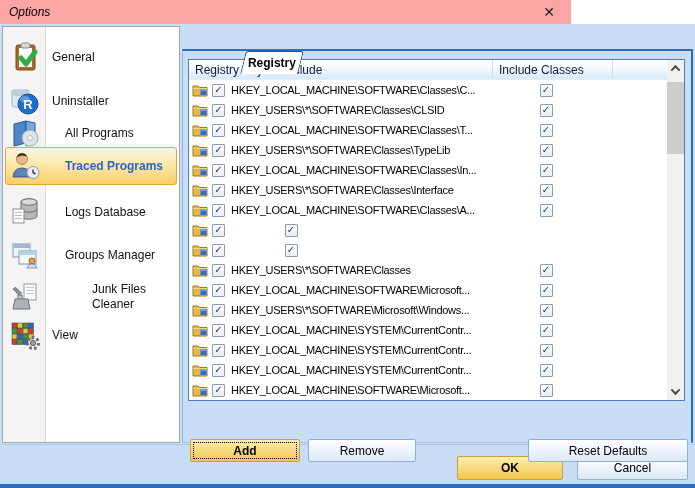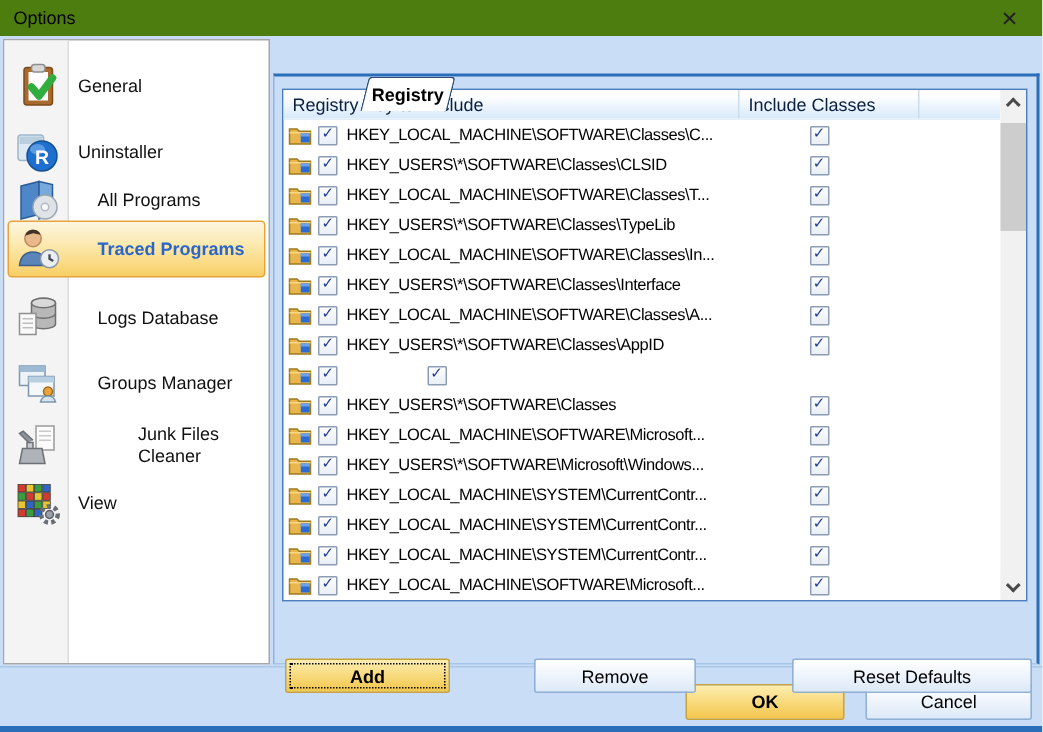--- a/index.html
+++ b/index.html
@@ -1,20 +1,20 @@
 <!DOCTYPE html>
 <html style="--panel-blue: #c9def6; --border-blue: #2a6db8; --accent-gold: #f3c64b; --selection-text: #2a66c8;"><head>
 <meta charset="utf-8">
 <style>
   html,body{margin:0;padding:0;background:#e8e8e8;}
   *{box-sizing:border-box;font-family:"Liberation Sans","DejaVu Sans",sans-serif;}
   #dialog{position:relative;width:695px;height:488px;background:#fff;overflow:hidden;
           font-size:12px;color:#111;}
   
-  .titlebar{position:absolute;left:0;top:0;width:695px;height:24px;background:#4d7c0f;}
+  .titlebar{position:absolute;left:0;top:0;width:571px;height:24px;background:#fca5a5;font-style:italic;}
   .title-text{position:absolute;left:9px;top:5px;font-size:12px;color:#000;}
   .close-btn{position:absolute;right:6px;top:2px;width:32px;height:20px;display:flex;
              align-items:center;justify-content:center;color:#222;font-size:14px;cursor:default;}
   
   .body{position:absolute;left:0;top:24px;width:695px;height:464px;
         background:var(--panel-blue,#c9def6);border-bottom:4px solid var(--border-blue,#2a6db8);}
   
   .sidebar{position:absolute;left:2px;top:2px;width:178px;height:417px;background:#fff;
            border:1px solid #a7a7a7;}
   .icon-col-bg{position:absolute;left:0;top:0;width:43px;height:100%;background:#f4f4f4;
@@ -81,21 +81,21 @@
   .chev{width:7px;height:7px;border-left:2px solid #4a4a4a;border-top:2px solid #4a4a4a;}
   .chev.up{transform:rotate(45deg) translate(1px,1px);}
   .chev.down{transform:rotate(225deg) translate(1px,1px);}
   .sb-thumb{position:absolute;left:0;top:22px;width:17px;height:72px;background:#cdcdcd;}
   
   .btn{position:absolute;display:flex;align-items:center;justify-content:center;height:23px;
        border:1px solid #8fb0d4;border-radius:2px;font-size:12px;color:#000;cursor:default;
        background:linear-gradient(#ffffff,#dce9f8);}
   .btn.gold{background:linear-gradient(#fdeeb0,#f3c64b);border:1px solid #c9a23a;font-weight:bold;text-align:center;}
   .btn-add{left:7px;top:388px;width:110px;outline:1px dotted #000;outline-offset:-4px;}
-  .btn-remove{left:125px;top:388px;width:108px;margin-left:48px;}
+  .btn-remove{left:125px;top:388px;width:108px;}
   .btn-reset{left:345px;top:388px;width:160px;}
   .btn-ok{left:457px;top:11px;width:106px;height:24px;}
   .btn-cancel{left:577px;top:11px;width:111px;height:24px;}
   
   .bottombar{position:absolute;left:0;top:420px;width:695px;height:40px;
              background:var(--panel-blue,#c9def6);border-top:1px solid #aac8e8;padding-left:31px;}
 </style>
 </head>
 <body>
 
@@ -365,21 +365,20 @@
   <div class="lrow">
     <span class="ricon">
       <svg viewBox="0 0 16 14">
                     <path d="M1 3 h5 l1.5 1.5 H15 v8.5 H1 z" fill="#e8b64c" stroke="#9c7a1f"></path>
                     <path d="M1 5.5 h14" stroke="#f6d786"></path>
                     <rect x="8.5" y="6" width="6" height="6" fill="#2b6cd4" stroke="#1a4globe"></rect>
                     <rect x="8.5" y="6" width="6" height="2" fill="#6fa0e8"></rect>
                   </svg>
     </span>
     <span class="cb cb-key">✓</span>
-    <span class="cell-key">HKEY_USERS\*\SOFTWARE\Classes\AppID</span>
     <span class="cell-sub">
       <span class="cb">✓</span>
     </span>
   </div>
 
   <div class="lrow">
     <span class="ricon">
       <svg viewBox="0 0 16 14">
                     <path d="M1 3 h5 l1.5 1.5 H15 v8.5 H1 z" fill="#e8b64c" stroke="#9c7a1f"></path>
                     <path d="M1 5.5 h14" stroke="#f6d786"></path>

